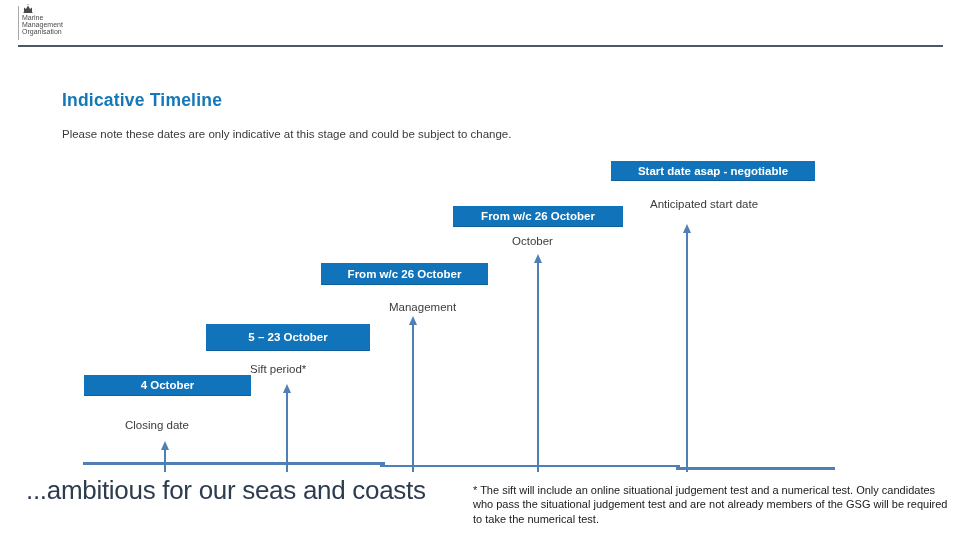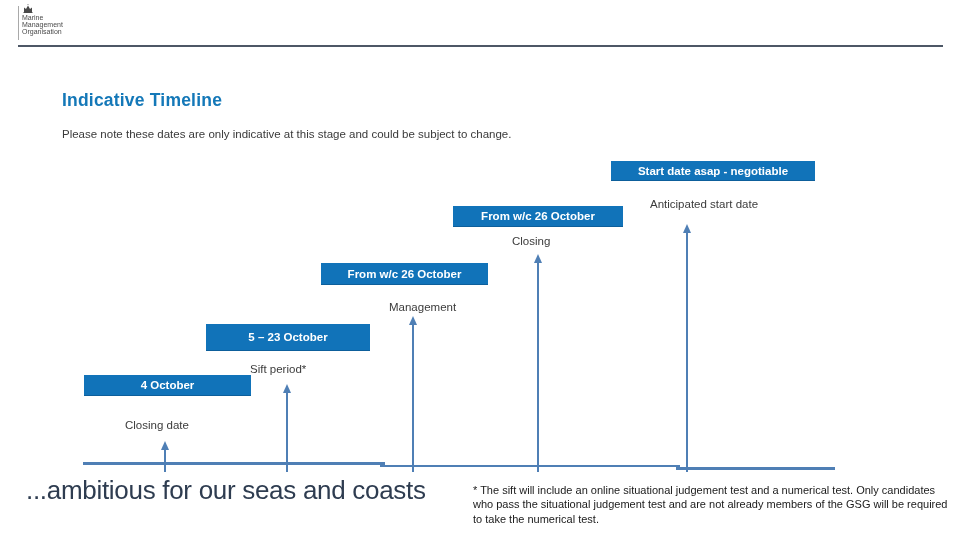--- a/index.html
+++ b/index.html
@@ -100,21 +100,21 @@
   </div>
 
   <div class="ms-box" style="left:321px; top:263px; width:167px; height:22px;">From w/c 26 October</div>
   <div class="ms-label" style="left:389px; top:301px;">Management</div>
   <div class="arrow" style="left:408px; top:316px; height:156px;">
     <div class="head"></div>
     <div class="shaft"></div>
   </div>
 
   <div class="ms-box" style="left:453px; top:206px; width:170px; height:21px;">From w/c 26 October</div>
-  <div class="ms-label" style="left:512px; top:235px;">Closing</div>
+  <div class="ms-label" style="left:512px; top:235px;">October</div>
   <div class="arrow" style="left:533px; top:254px; height:218px;">
     <div class="head"></div>
     <div class="shaft"></div>
   </div>
 
   <div class="ms-box" style="left:611px; top:161px; width:204px; height:20px;">Start date asap - negotiable</div>
   <div class="ms-label" style="left:630px; top:198px;margin-left:20px;">Anticipated start date</div>
   <div class="arrow" style="left:682px; top:224px; height:248px;">
     <div class="head"></div>
     <div class="shaft"></div>

